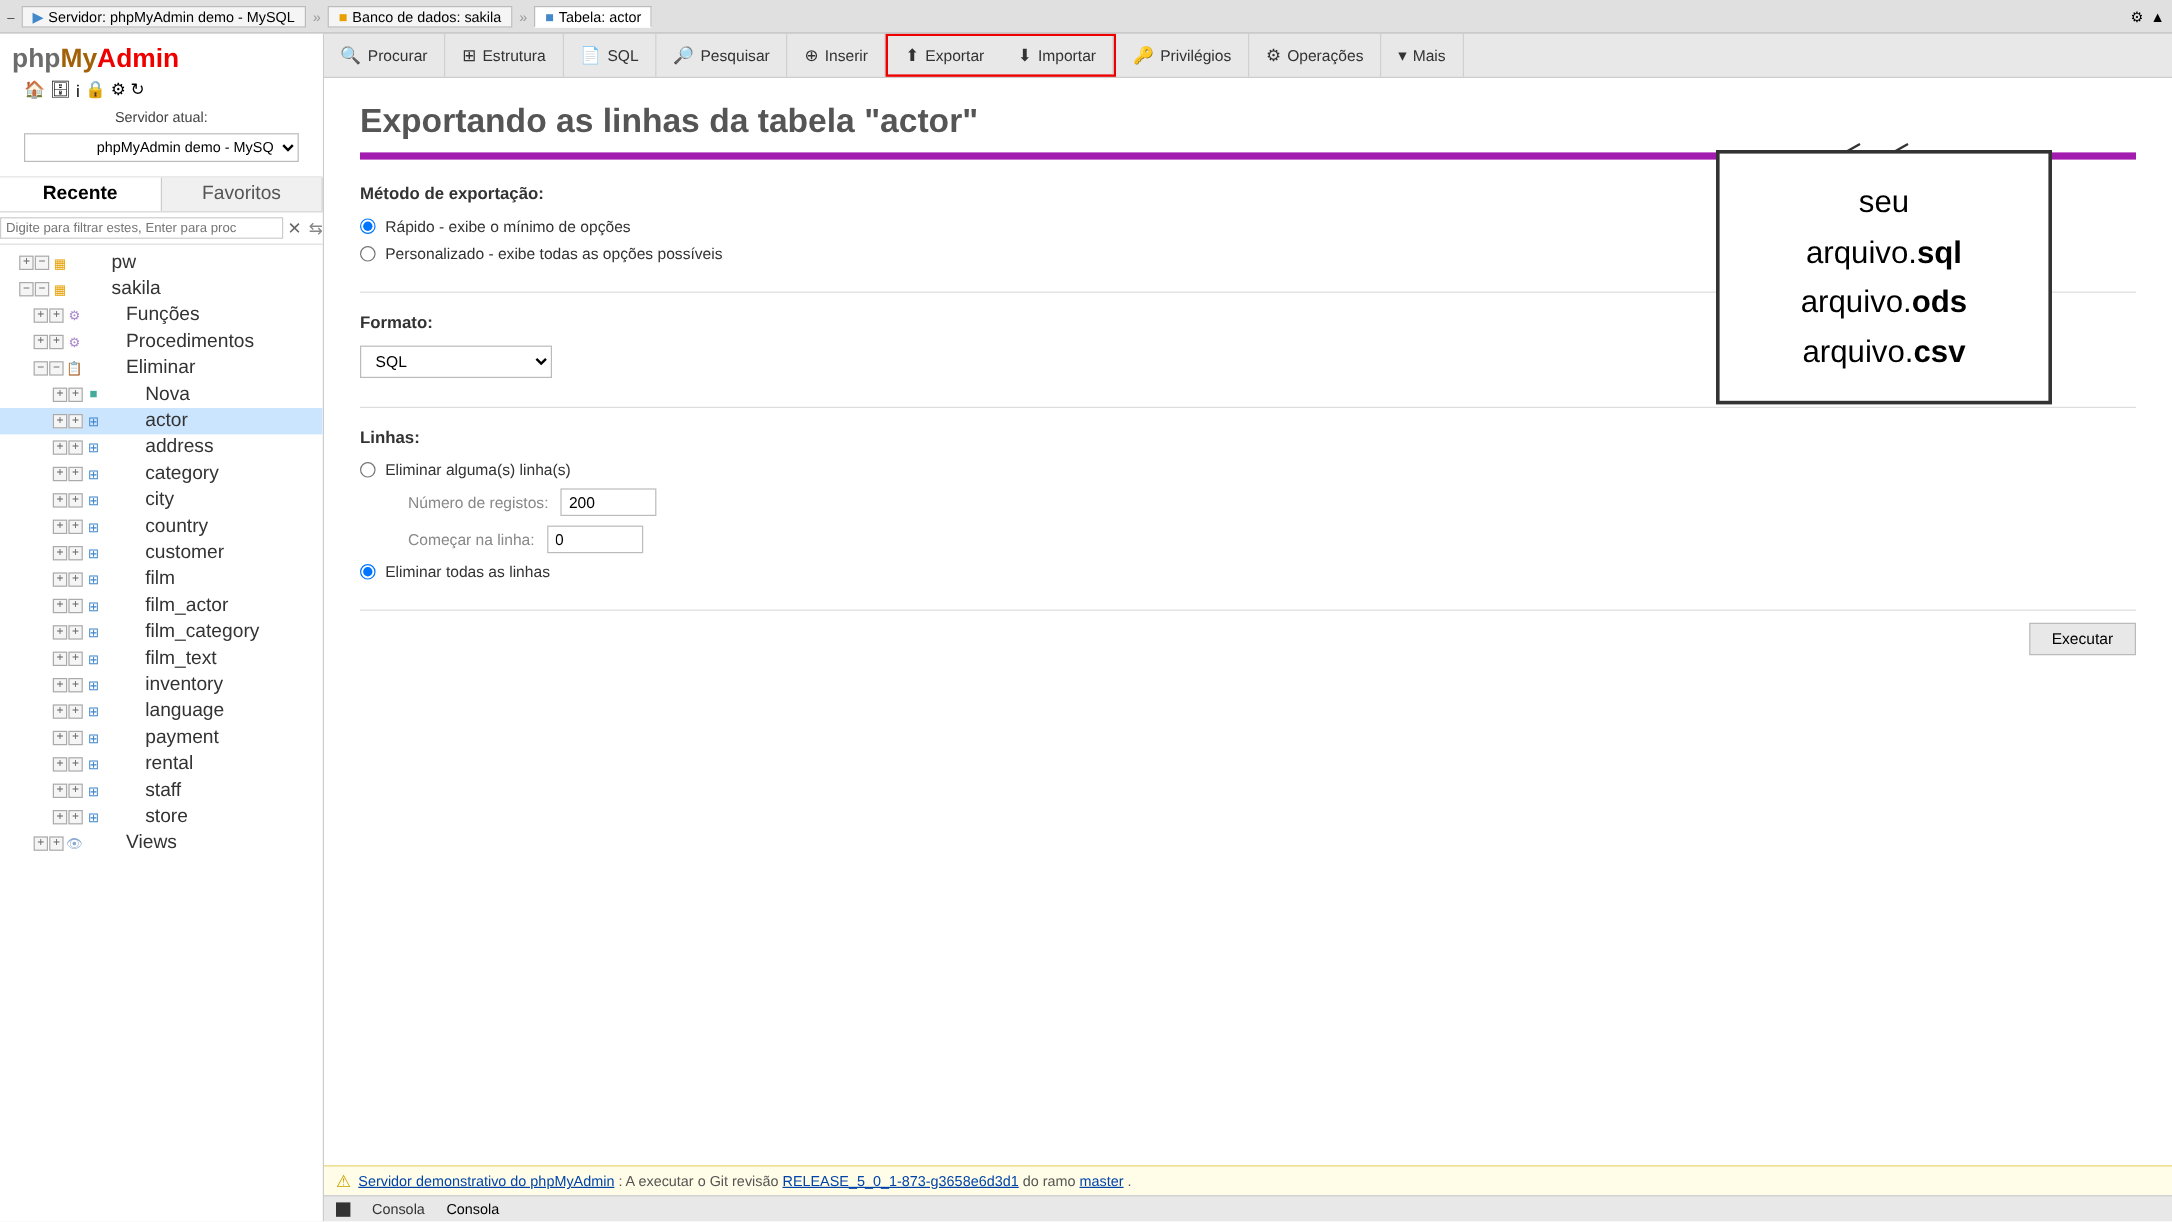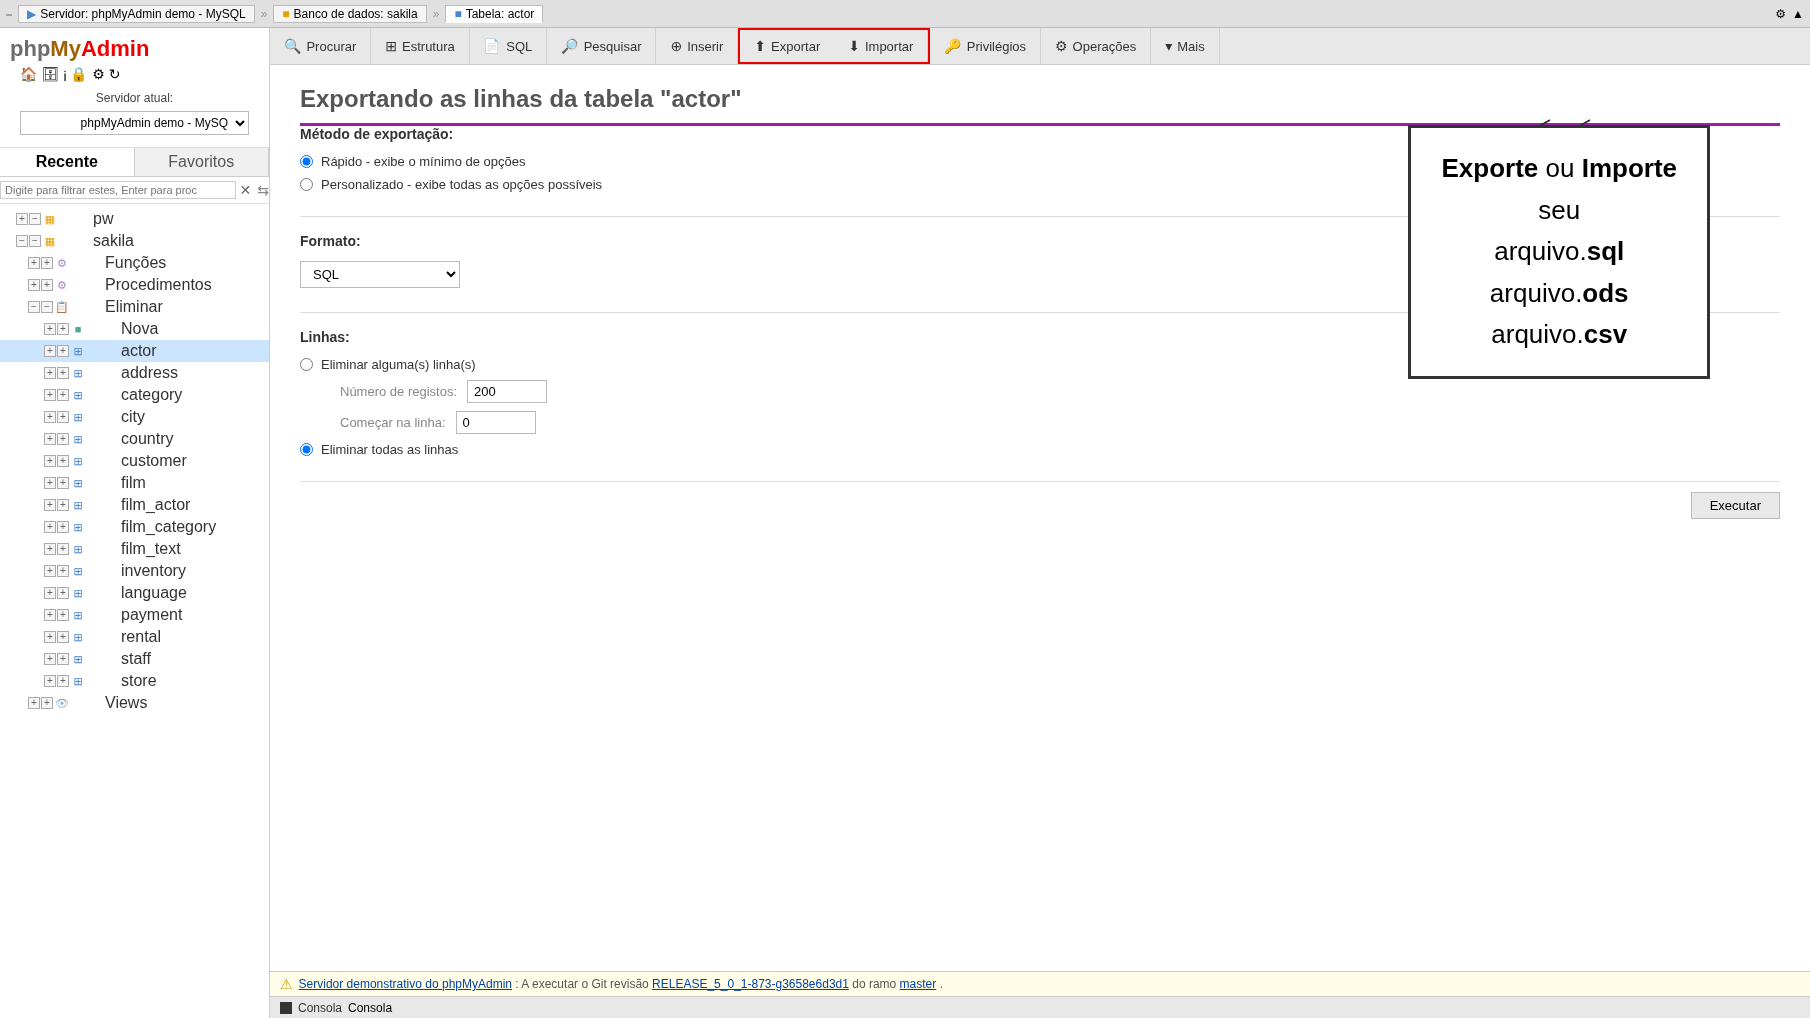--- a/index.html
+++ b/index.html
@@ -48,21 +48,21 @@
     
     .content { flex: 1; display: flex; flex-direction: column; overflow: hidden; }
 
     
     .toolbar { background: #e8e8e8; border-bottom: 1px solid #ccc; display: flex; align-items: stretch; padding: 0; }
     .toolbar-btn { display: flex; align-items: center; gap: 5px; padding: 8px 14px; cursor: pointer; border: none; background: transparent; font-size: 13px; color: #333; text-decoration: none; border-right: 1px solid #d0d0d0; }
     .toolbar-icon { font-size: 14px; }
 
     
     .page-content { flex: 1; overflow-y: auto; padding: 20px 30px; background: #fff; position: relative; }
-    .page-title { font-size: 24px; color: #555; border-bottom: 3px solid #a21caf; padding-bottom: 10px; }
+    .page-title { font-size: 28px; color: #555; margin-bottom: 20px; border-bottom: 6px solid #a21caf; padding-bottom: 10px; }
 
     
     .form-section { margin-bottom: 24px; }
     .form-section-title { font-weight: bold; font-size: 14px; color: #333; margin-bottom: 12px; }
     .radio-option { display: flex; align-items: center; gap: 8px; margin-bottom: 8px; font-size: 13px; color: #333; }
     .radio-option input[type="radio"] { cursor: pointer; }
 
     .format-select { padding: 4px 8px; border: 1px solid #bbb; font-size: 13px; min-width: 160px; background: #fff; }
 
     .lines-section { margin-top: 16px; }
@@ -84,21 +84,21 @@
 
     
     .arrow-svg { position: absolute; top: 0; right: 0; pointer-events: none; }
 
     
     .bottom-bar { background: #fffde7; border-top: 1px solid #e0d060; padding: 4px 10px; font-size: 12px; color: #555; display: flex; align-items: center; gap: 6px; }
     .bottom-bar a { color: #0044aa; text-decoration: underline; cursor: pointer; }
     .bottom-bar .warn-icon { color: #c8a000; font-size: 14px; }
 
     
-    .console-bar { background: #e8e8e8; border-top: 1px solid #ccc; padding: 2px 10px; font-size: 12px; display: flex; align-items: center; gap: 6px; height: 22px; }
+    .console-bar { background: #e8e8e8; border-top: 1px solid #ccc; padding: 2px 10px; font-size: 12px; display: flex; align-items: center; gap: 18px; height: 22px; }
     .console-icon { width: 12px; height: 12px; background: #333; display: inline-block; }
 
     
     .toolbar-highlight-group { border: 2px solid #e00; display: flex; }
 
     .tree-pm { font-size: 10px; color: #666; cursor: pointer; border: 1px solid #aaa; width: 12px; height: 12px; display: inline-flex; align-items: center; justify-content: center; line-height: 1; margin-right: 1px; background: #f5f5f5; }
   </style>
 </head>
 <body>
 
@@ -419,25 +419,20 @@
           </div>
         </div>
       </div>
 
       <div class="execute-area">
         <button class="execute-btn">Executar</button>
       </div>
 
       <div class="callout-box">
         <div class="callout-line">
-          <span class="bold">Exporte</span>
-          <span> ou </span>
-          <span class="bold">Importe</span>
-        </div>
-        <div class="callout-line">
           <span>seu</span>
         </div>
         <div class="callout-line">
           <span>arquivo.</span><span class="bold">sql</span>
         </div>
         <div class="callout-line">
           <span>arquivo.</span><span class="bold">ods</span>
         </div>
         <div class="callout-line">
           <span>arquivo.</span><span class="bold">csv</span>

